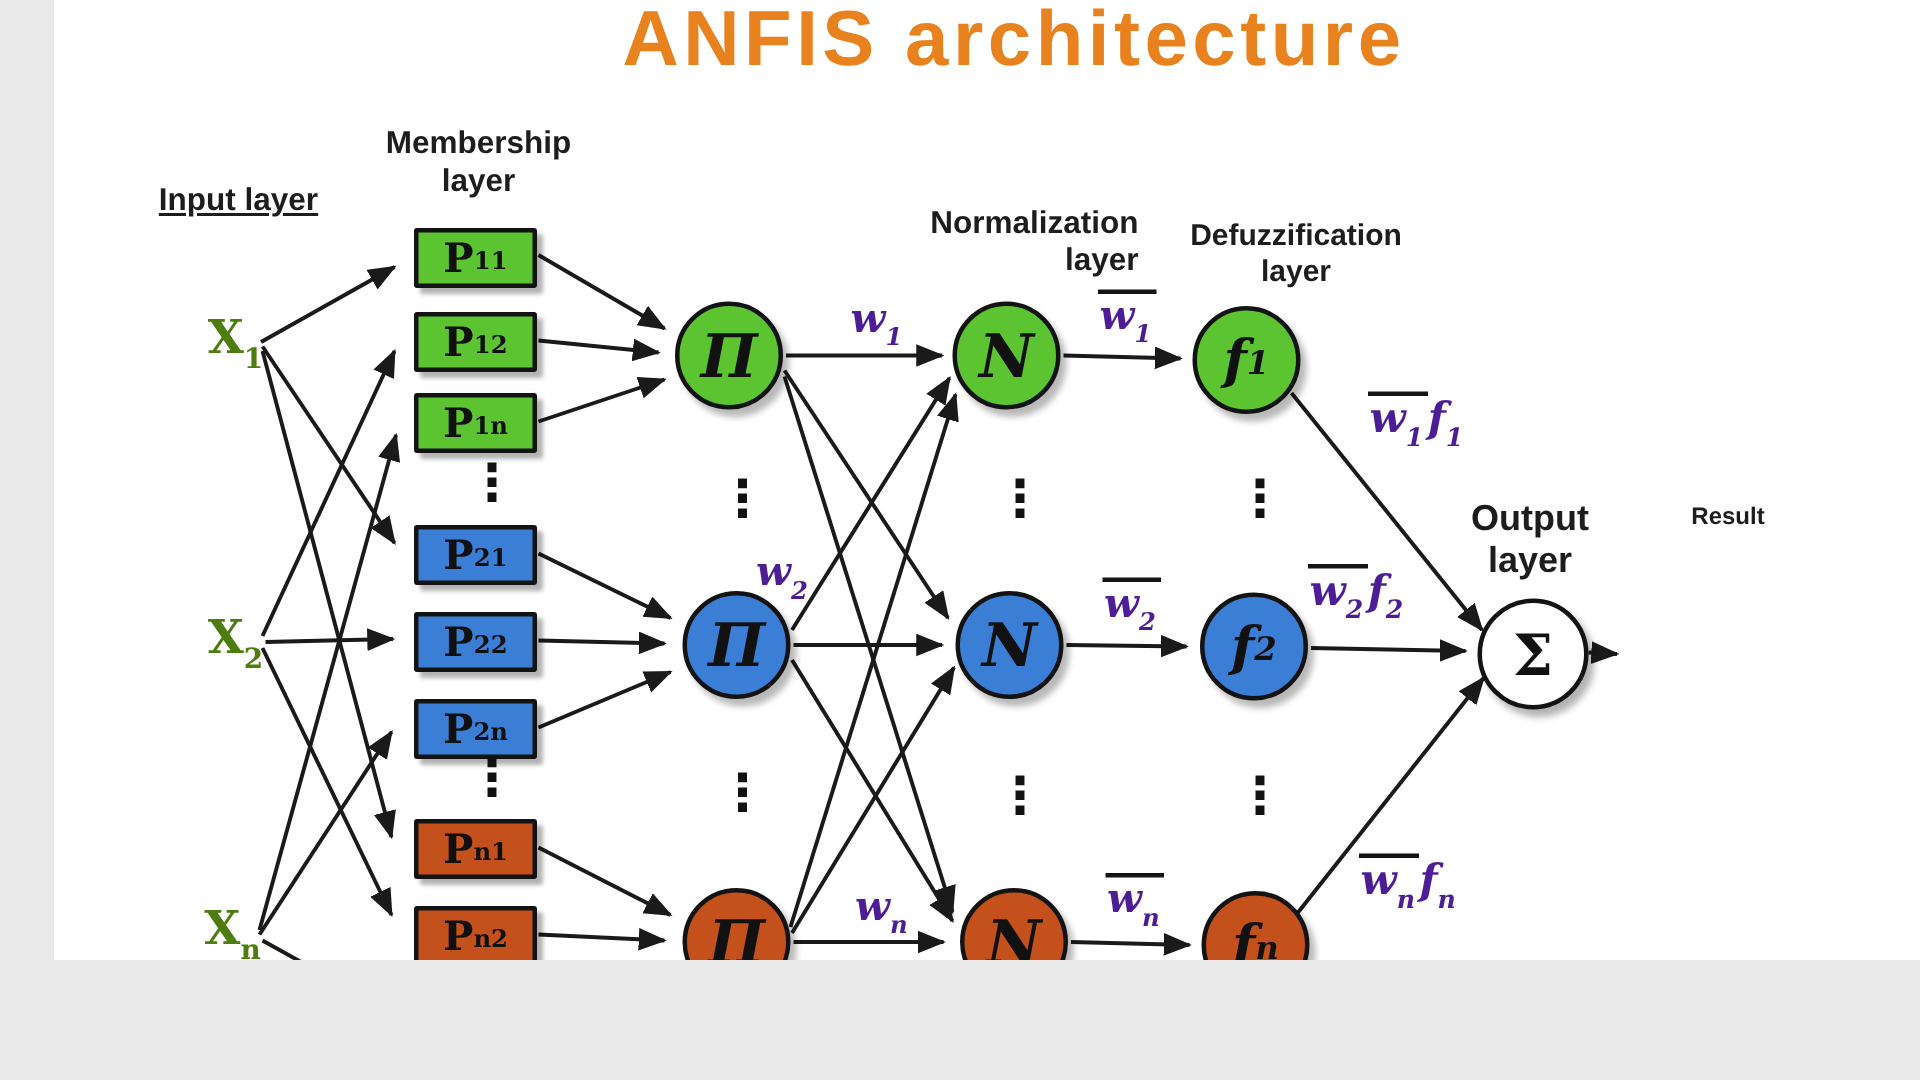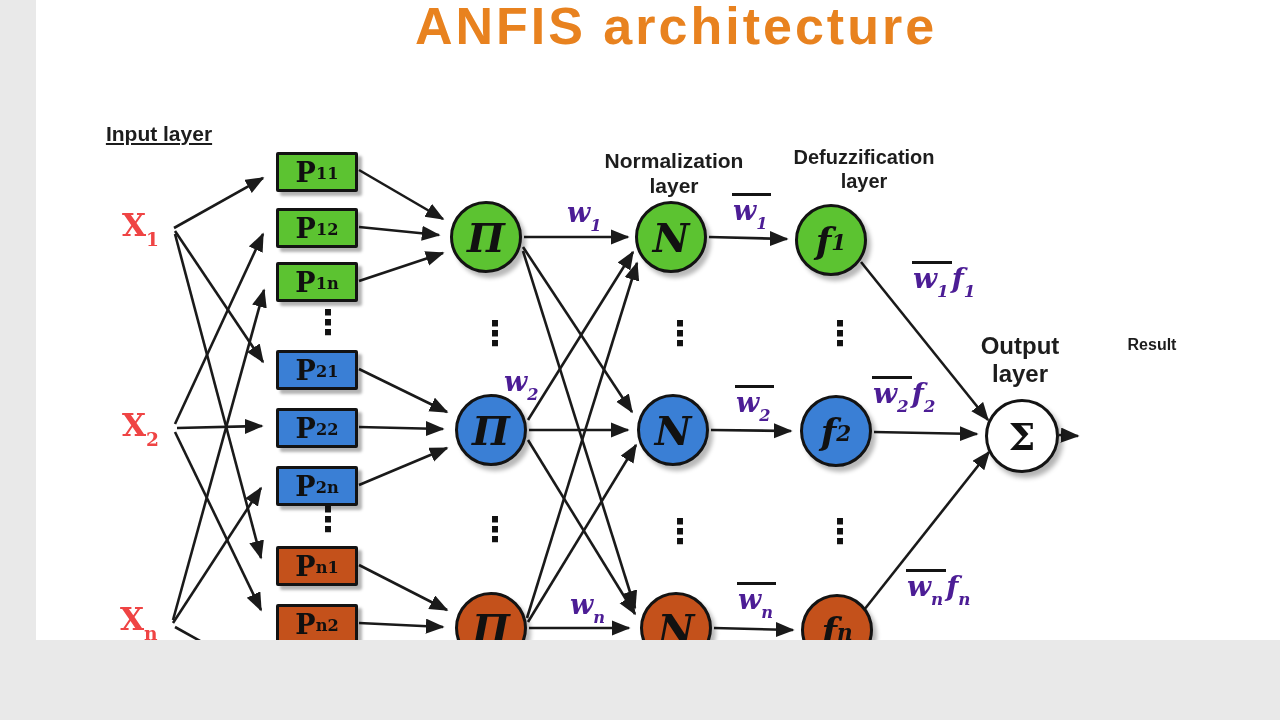--- a/index.html
+++ b/index.html
@@ -11,21 +11,21 @@
          font-family:"Liberation Sans",sans-serif;}
   
   .layer-label{position:absolute;text-align:center;color:#1d1d1d;font-weight:bold;
                font-size:21px;line-height:1.18;}
   
   .mathit{font-family:"DejaVu Serif",serif;font-style:italic;font-weight:bold;}
   .mathup{font-family:"DejaVu Serif",serif;font-style:normal;font-weight:bold;}
   sub{font-size:60%;line-height:0;position:relative;bottom:-0.15em;}
   .ovl{display:inline-block;border-top:3px solid #141414;padding:1px 3px 0 1px;line-height:1;}
   
-  .input-node{position:absolute;width:70px;text-align:left;font-size:31px;color:#ef4444;}
+  .input-node{position:absolute;width:70px;text-align:center;font-size:31px;color:#4d7c0f;}
   
   .mbox{position:absolute;left:240px;width:76px;height:34px;border:3px solid #131313;
         border-radius:2px;display:flex;align-items:center;justify-content:center;
         font-size:27px;color:#101010;box-shadow:4px 4px 3px rgba(0,0,0,0.30);}
   
   .circle{position:absolute;width:66px;height:66px;border:3px solid #131313;border-radius:50%;
           display:flex;align-items:center;justify-content:center;color:#111;
           box-shadow:4px 5px 4px rgba(0,0,0,0.28);font-size:40px;}
   .green{background:#5cc331;}
   .blue{background:#3a7fd5;}
@@ -102,21 +102,22 @@
       <line x1="825" y1="262" x2="952" y2="420" marker-end="url(#ah)"></line>
       <line x1="838" y1="432" x2="941" y2="434" marker-end="url(#ah)"></line>
       <line x1="828" y1="610" x2="953" y2="452" marker-end="url(#ah)"></line>
     </g>
     <g stroke="#1a1a1a" stroke-width="2.6">
       <line x1="1023" y1="435" x2="1042" y2="436" marker-end="url(#ah)"></line>
     </g>
   </svg>
 
   <div class="layer-label" style="left:58px;top:122px;width:130px;text-decoration:underline;">Input layer</div>
-  <div class="layer-label" style="left:553px;top:149px;width:170px;">Normalization layer</div>
+  <div class="layer-label" style="left:198px;top:84px;width:170px;">Membership layer</div>
+  <div class="layer-label" style="left:553px;top:137px;width:170px;text-align:right;">Normalization layer</div>
   <div class="layer-label" style="left:733px;top:146px;width:190px;font-size:20px;">Defuzzification layer</div>
   <div class="layer-label" style="left:918px;top:332px;width:132px;font-size:24px;">Output layer</div>
   <div class="layer-label" style="left:1060px;top:336px;width:112px;font-size:16px;">Result</div>
 
   <div class="input-node mathup" style="left:86px;top:207px;"><span>X</span><sub>1</sub></div>
   <div class="input-node mathup" style="left:86px;top:407px;"><span>X</span><sub>2</sub></div>
   <div class="input-node mathup" style="left:84px;top:601px;"><span>X</span><sub>n</sub></div>
 
   <div class="mbox mathup green" style="top:152px;">
       <span>P</span>

